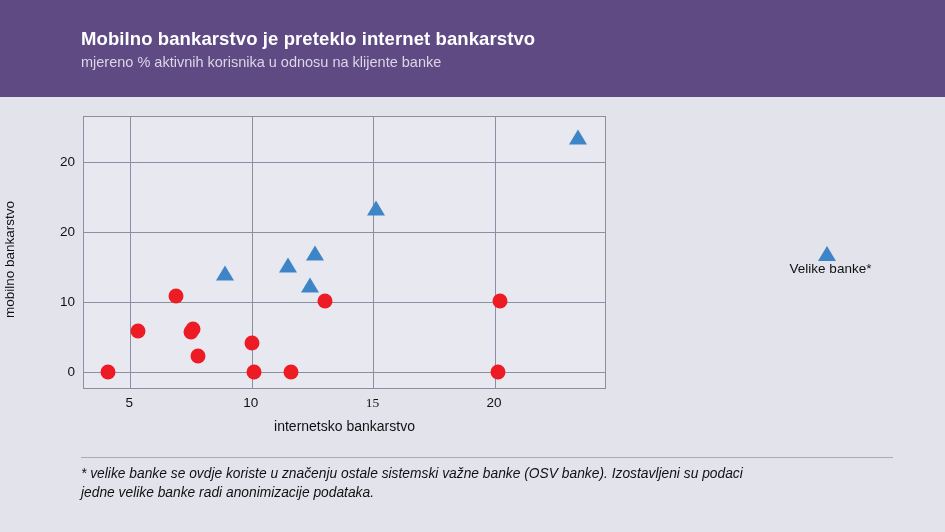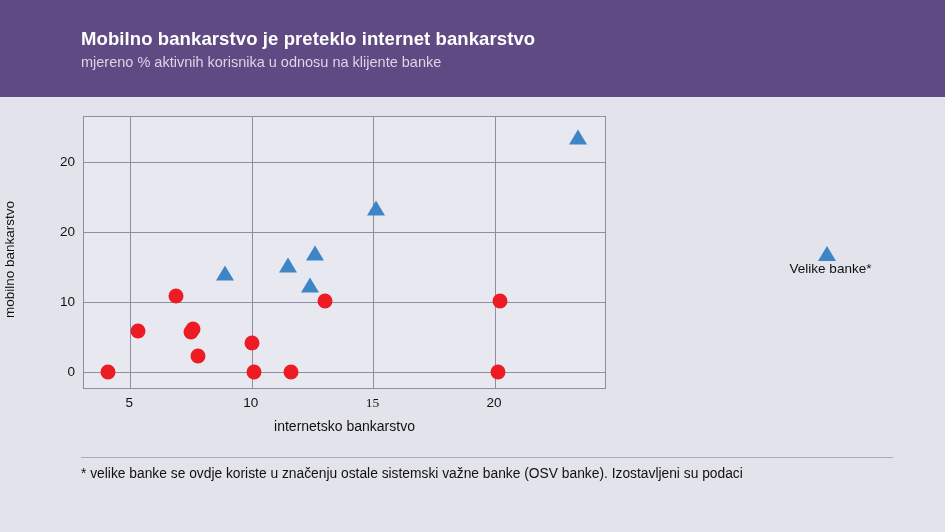--- a/index.html
+++ b/index.html
@@ -167,20 +167,21 @@
     background: #a9a9c0;
   }
   #footnote {
     position: absolute;
     left: 81px;
     top: 464px;
     width: 800px;
     font-size: 13.8px;
     color: #111111;
     line-height: 19px;
+    font-style: italic;
   }
   #footnote div {
     white-space: nowrap;
   }
 </style>
 </head>
 <body>
 
 <div id="page">
 
@@ -235,15 +236,16 @@
       <span class="legend-marker">
         <span class="pt-tri"></span>
       </span>
       <span class="legend-label">Velike banke*</span>
     </div>
   </div>
 
   <div id="footnote-sep"></div>
   <div id="footnote">
     <div>* velike banke se ovdje koriste u značenju ostale sistemski važne banke (OSV banke). Izostavljeni su podaci</div>
+    <div>jedne velike banke radi anonimizacije podataka.</div>
   </div>
 
 </div>
 
 </body></html>

